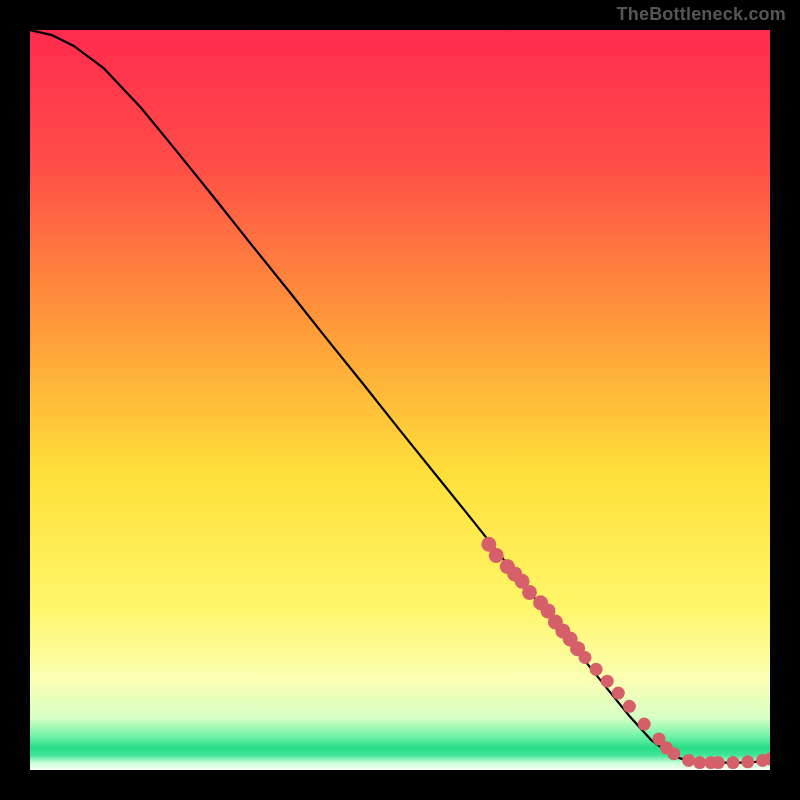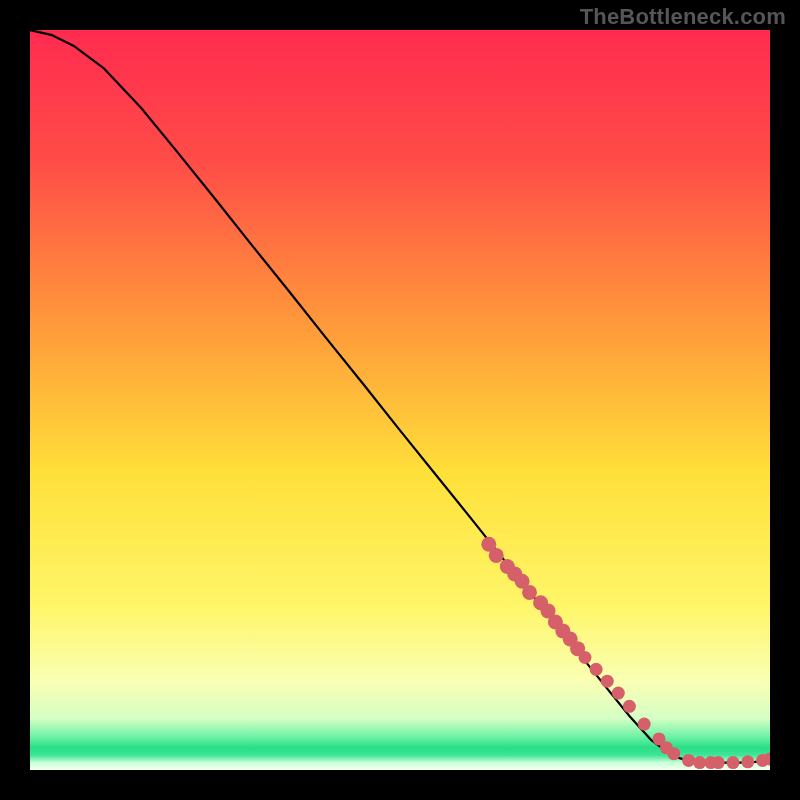--- a/index.html
+++ b/index.html
@@ -15,21 +15,21 @@
     position: relative;
     width: 800px;
     height: 800px;
     background: #000;
   }
   .watermark {
     position: absolute;
     top: 4px;
     right: 14px;
     color: #555658;
-    font-size: 22px;
+    font-size: 18px;
     font-weight: 600;
     letter-spacing: 0.2px;
     user-select: none;
   }
   .plot-wrap {
     position: absolute;
     left: 30px;
     top: 30px;
     width: 740px;
     height: 740px;

